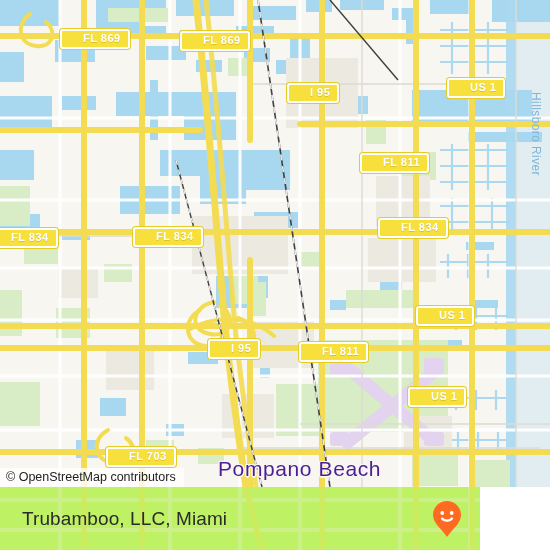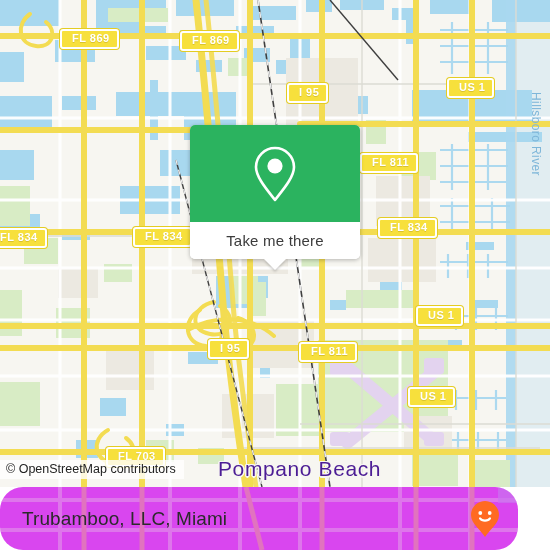--- a/index.html
+++ b/index.html
@@ -17,21 +17,21 @@
   
   .shield{
     position:absolute;
     background:#f7e03c;
     border:2px solid #ffffff;
     border-radius:3px;
     color:#ffffff;
     font-size:11px;
     font-weight:bold;
     letter-spacing:.5px;
-    padding:2px 7px 3px 10px;
+    padding:2px 7px 3px 21px;
     line-height:11px;
     white-space:nowrap;
     box-shadow:0 0 0 1px #e4cc22;
     text-shadow:0 1px 0 rgba(160,140,20,.35);
   }
   
   .place-label{
     position:absolute;
     color:#4c1d95;
     font-size:21px;
@@ -45,21 +45,21 @@
     position:absolute;
     color:#7eb6d9;
     font-size:12px;
     white-space:nowrap;
     writing-mode:vertical-rl;
     letter-spacing:.4px;
   }
 
   
   .attrib{
-    position:absolute;left:0;bottom:8px;
+    position:absolute;left:0;bottom:0;
     height:19px;line-height:19px;
     background:rgba(255,255,255,.80);
     color:#222;
     font-size:12.5px;
     padding:0 8px 0 6px;
     white-space:nowrap;
   }
 
   
   .card{
@@ -94,24 +94,23 @@
     margin-left:-11px;
     width:0;height:0;
     border-left:11px solid transparent;
     border-right:11px solid transparent;
     border-top:11px solid #ffffff;
     filter:drop-shadow(0 2px 1px rgba(0,0,0,.18));
   }
 
   
   .footer{
-    position:absolute;left:0;top:487px;width:518px;height:63px;
-    background:#d946ef;
+    position:absolute;left:0;top:487px;width:480px;height:63px;
+    background:#bef264;
     overflow:hidden;
-    border-radius:23px;
   }
   .footer-watermark{position:absolute;left:0;top:-487px;opacity:.30;}
   .footer-title{
     position:absolute;left:22px;top:50%;transform:translateY(-50%);
     color:#2b2b2b;font-size:19px;letter-spacing:.1px;white-space:nowrap;
   }
   .brand{
     position:absolute;right:18px;top:50%;transform:translateY(-50%);
     display:flex;align-items:center;gap:2px;
   }
@@ -299,30 +298,20 @@
       <div class="shield" style="left:408px;top:387px;">US 1</div>
       <div class="shield" style="left:106px;top:447px;">FL 703</div>
     </div>
 
     <div class="place-label" style="left:218px;top:457px;">Pompano Beach</div>
 
     <div class="water-label" style="left:529px;top:92px;">Hillsboro River</div>
 
     <div class="attrib">© OpenStreetMap contributors</div>
 
-    <div class="card">
-      <div class="card-green">
-        <svg class="pin-svg" width="46" height="60" viewBox="0 0 46 60">
-          <path d="M23 4 C12.5 4 4 12.5 4 23 C4 34 17 48 23 56 C29 48 42 34 42 23 C42 12.5 33.5 4 23 4 Z" fill="none" stroke="#ffffff" stroke-width="2.6" stroke-linejoin="round"></path>
-          <circle cx="23" cy="22" r="7.6" fill="#ffffff"></circle>
-        </svg>
-      </div>
-      <button class="card-btn">Take me there</button>
-      <div class="card-tail"></div>
-    </div>
   </div>
 
   <div class="footer">
     <svg class="footer-watermark" width="550" height="550" viewBox="0 0 550 550">
       <g stroke="#ece9e1" stroke-width="4" fill="none">
         <path d="M60 487 v63 M170 487 v63 M240 487 v63 M300 487 v63 M400 487 v63 M470 487 v63"></path>
         <path d="M0 500 h550 M0 530 h550"></path>
       </g>
       <g stroke="#f3dc52" stroke-width="5" fill="none">
         <path d="M84 487 v63 M142 487 v63 M322 487 v63 M416 487 v63 M472 487 v63"></path>

